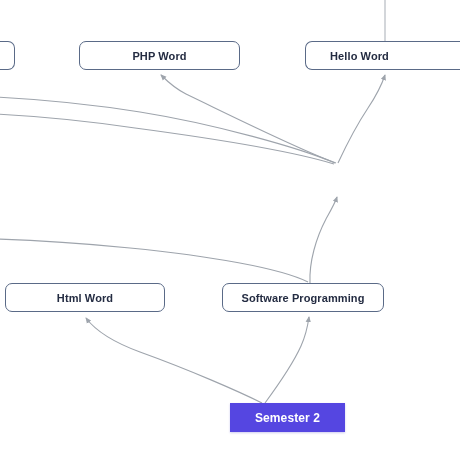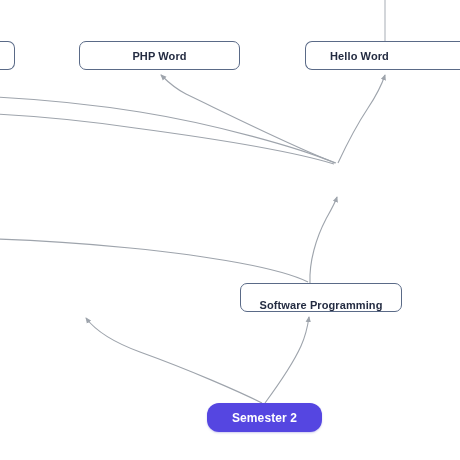--- a/index.html
+++ b/index.html
@@ -45,25 +45,26 @@
     white-space: nowrap;
     z-index: 5;
   }
   .node-label {
     display: block;
     text-align: center;
   }
   .node.root {
     background: #5546e1;
     border: none;
-    border-radius: 12px;
+    border-radius: 0;
     color: #ffffff;
     font-size: 12px;
     font-weight: 700;
     box-shadow: 0 1px 2px rgba(60,50,190,0.25);
+    margin-left: 23px;
   }
   .clipped-left {
     border-left: none;
     border-top-left-radius: 0;
     border-bottom-left-radius: 0;
   }
   .clipped-right {
     border-right: none;
     border-top-right-radius: 0;
     border-bottom-right-radius: 0;
@@ -106,22 +107,25 @@
 
   <div class="node" style="left:79px; top:41px; width:161px; height:29px;">
     <span class="node-label">PHP Word</span>
   </div>
 
   <div class="node clipped-right" style="left:305px; top:41px; width:190px; height:29px;">
     <span class="node-label" style="margin-right:82px;">Hello Word</span>
   </div>
 
 
+  <div class="node" style="left:5px; top:283px; width:160px; height:29px;">
+    <span class="node-label">Html Word</span>
+  </div>
 
-  <div class="node" style="left:240px; top:283px; width:162px; height:29px;align-items:flex-end;">
+  <div class="node" style="left:222px; top:283px; width:162px; height:29px;">
     <span class="node-label">Software Programming</span>
   </div>
 
   <div class="node root" style="left:207px; top:403px; width:115px; height:29px;">
     <span class="node-label">Semester 2</span>
   </div>
 
 </div>
 
 </body></html>

